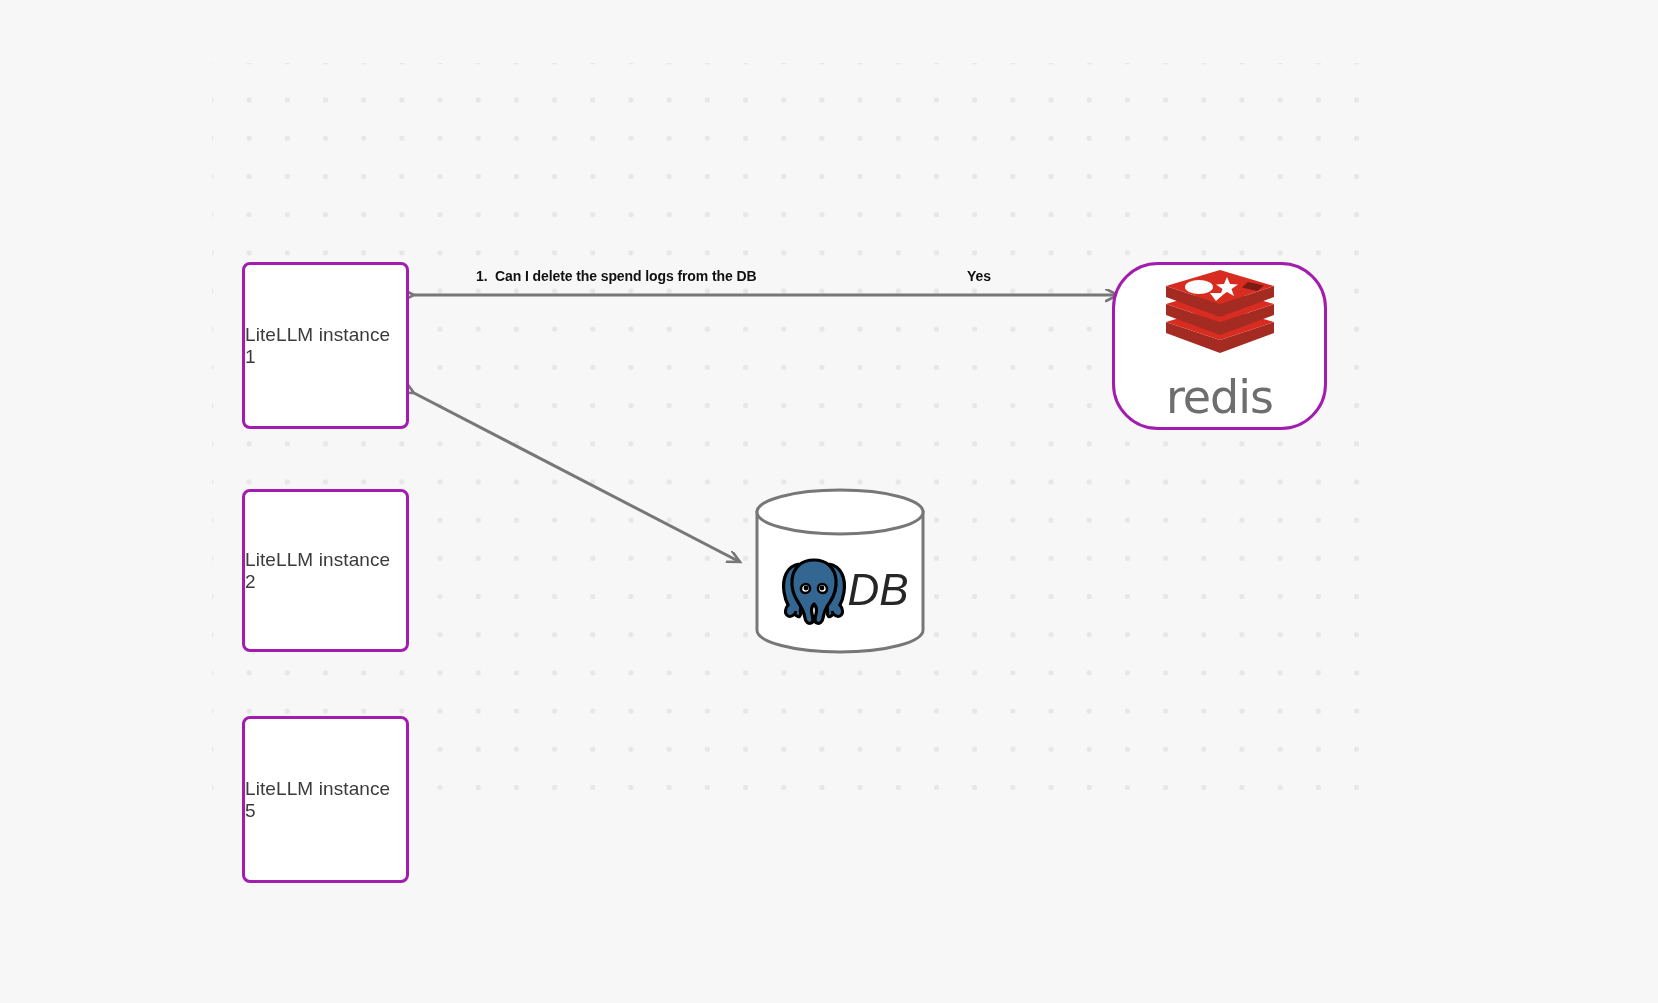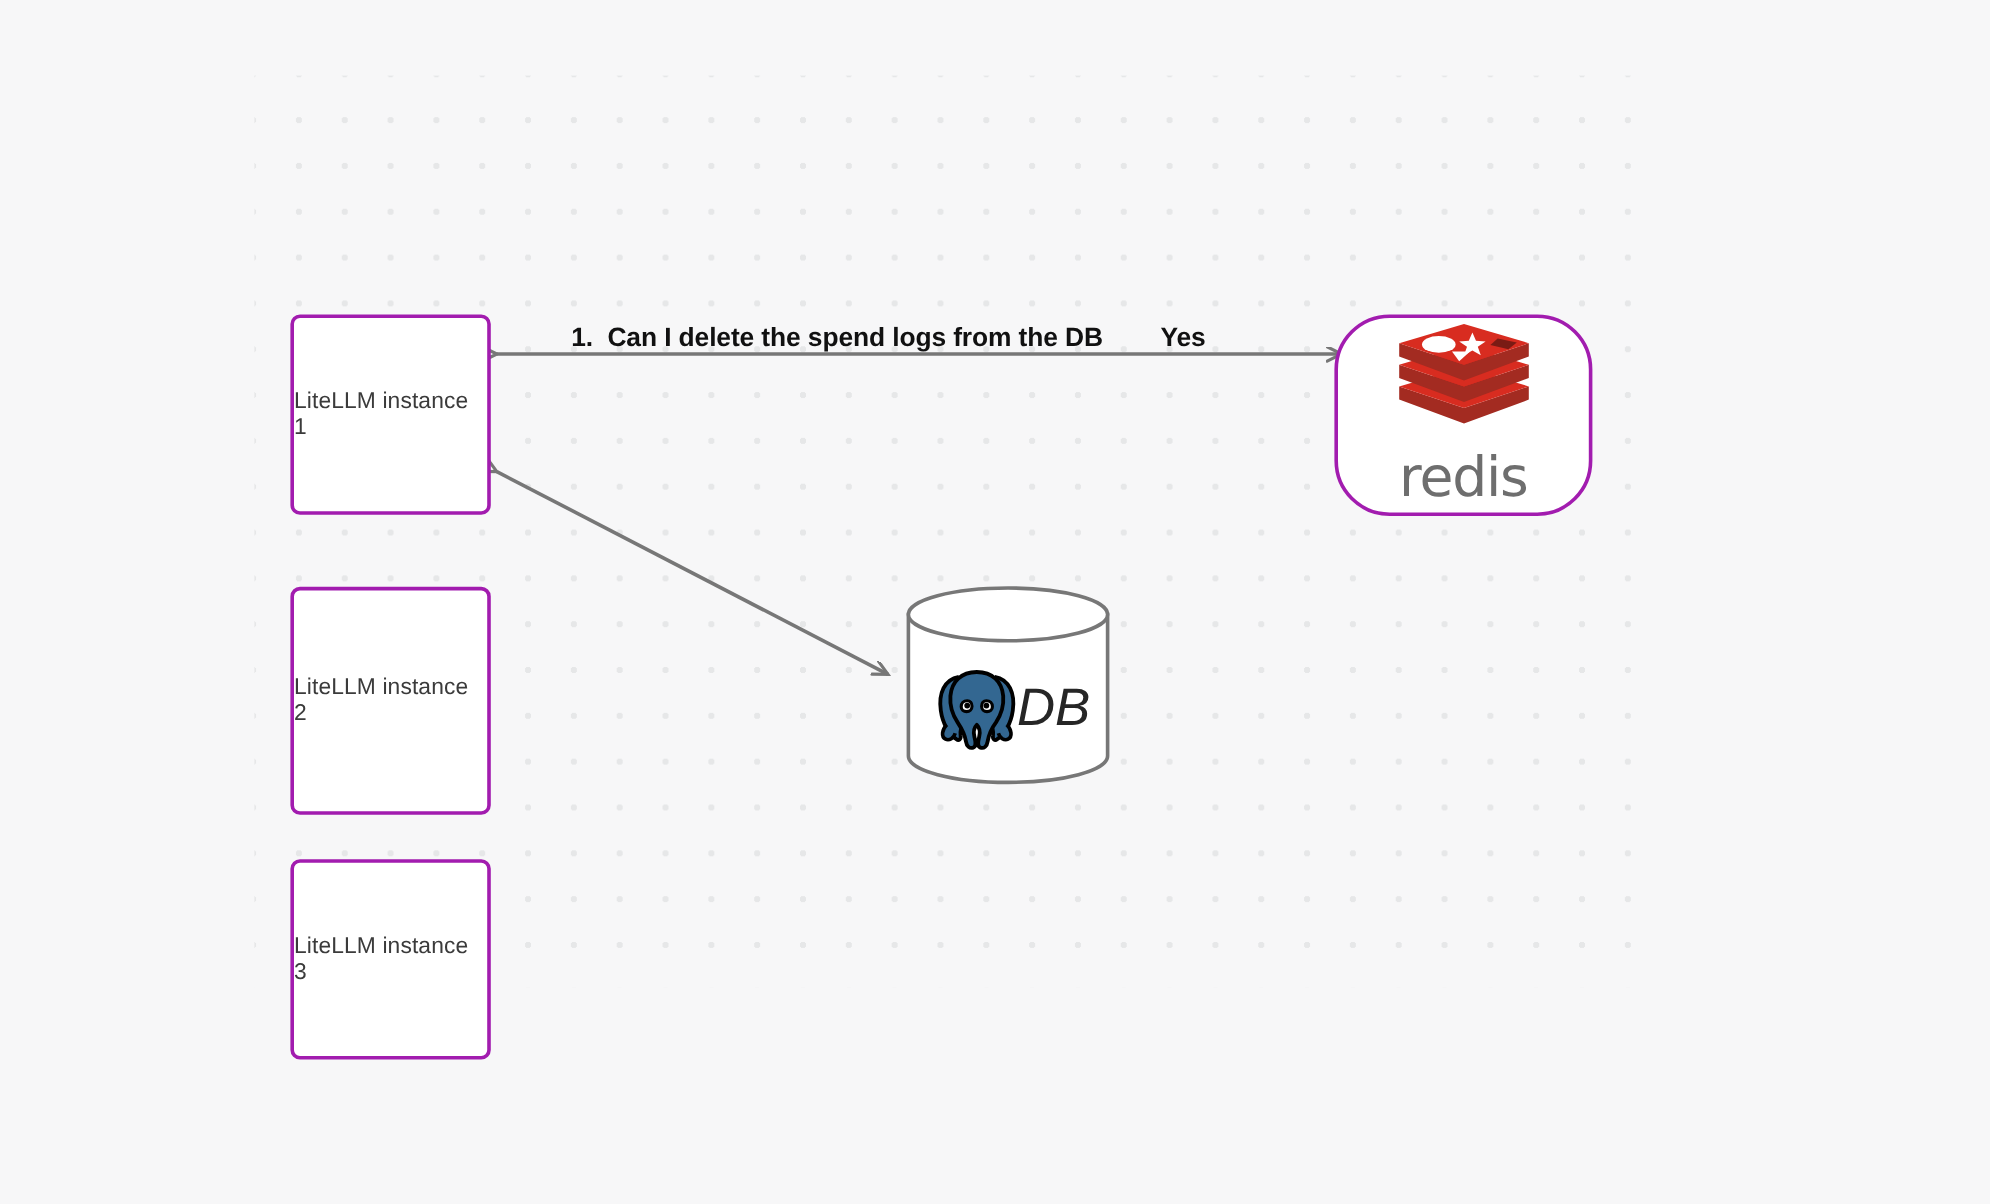--- a/index.html
+++ b/index.html
@@ -66,21 +66,21 @@
     left: 754px;
     top: 490px;
     width: 172px;
     height: 162px;
     font-style: italic;
   }
   .edge-label {
     position: absolute;
     font-family: "Liberation Sans", sans-serif;
     font-weight: bold;
-    font-size: 22px;
+    font-size: 14px;
     color: #111111;
     white-space: pre;
     user-select: none;
     letter-spacing: -0.1px;
   }
   svg { overflow: visible; }
 </style>
 </head>
 <body>
 
@@ -105,26 +105,26 @@
 
   <div class="edge-label" style="left:476px; top:268px;">1.  Can I delete the spend logs from the DB</div>
 
   <div class="edge-label" style="left:967px; top:268px;">Yes</div>
 
 
   <div class="node instance-box" style="left:242px; top:262px; width:167px; height:167px;">
     <span class="instance-label">LiteLLM instance 1</span>
   </div>
 
-  <div class="node instance-box" style="left:242px; top:489px; width:167px; height:190px;">
+  <div class="node instance-box" style="left:242px; top:489px; width:167px; height:163px;">
     <span class="instance-label">LiteLLM instance 2</span>
   </div>
 
   <div class="node instance-box" style="left:242px; top:716px; width:167px; height:167px;">
-    <span class="instance-label">LiteLLM instance 3</span>
+    <span class="instance-label">LiteLLM instance 5</span>
   </div>
 
   <div class="node" id="redis-node">
 
     <svg width="118" height="88" viewBox="0 0 118 88" style="margin-top:4px;">
 
       <path d="M59 64 L113 46 L113 57 L59 77 L5 57 L5 46 Z" fill="#a32b21"></path>
       <path d="M5 46 L59 64 L113 46 L59 30 Z" fill="#d82c20"></path>
 
       <path d="M59 46 L113 28 L113 39 L59 59 L5 39 L5 28 Z" fill="#a32b21"></path>

